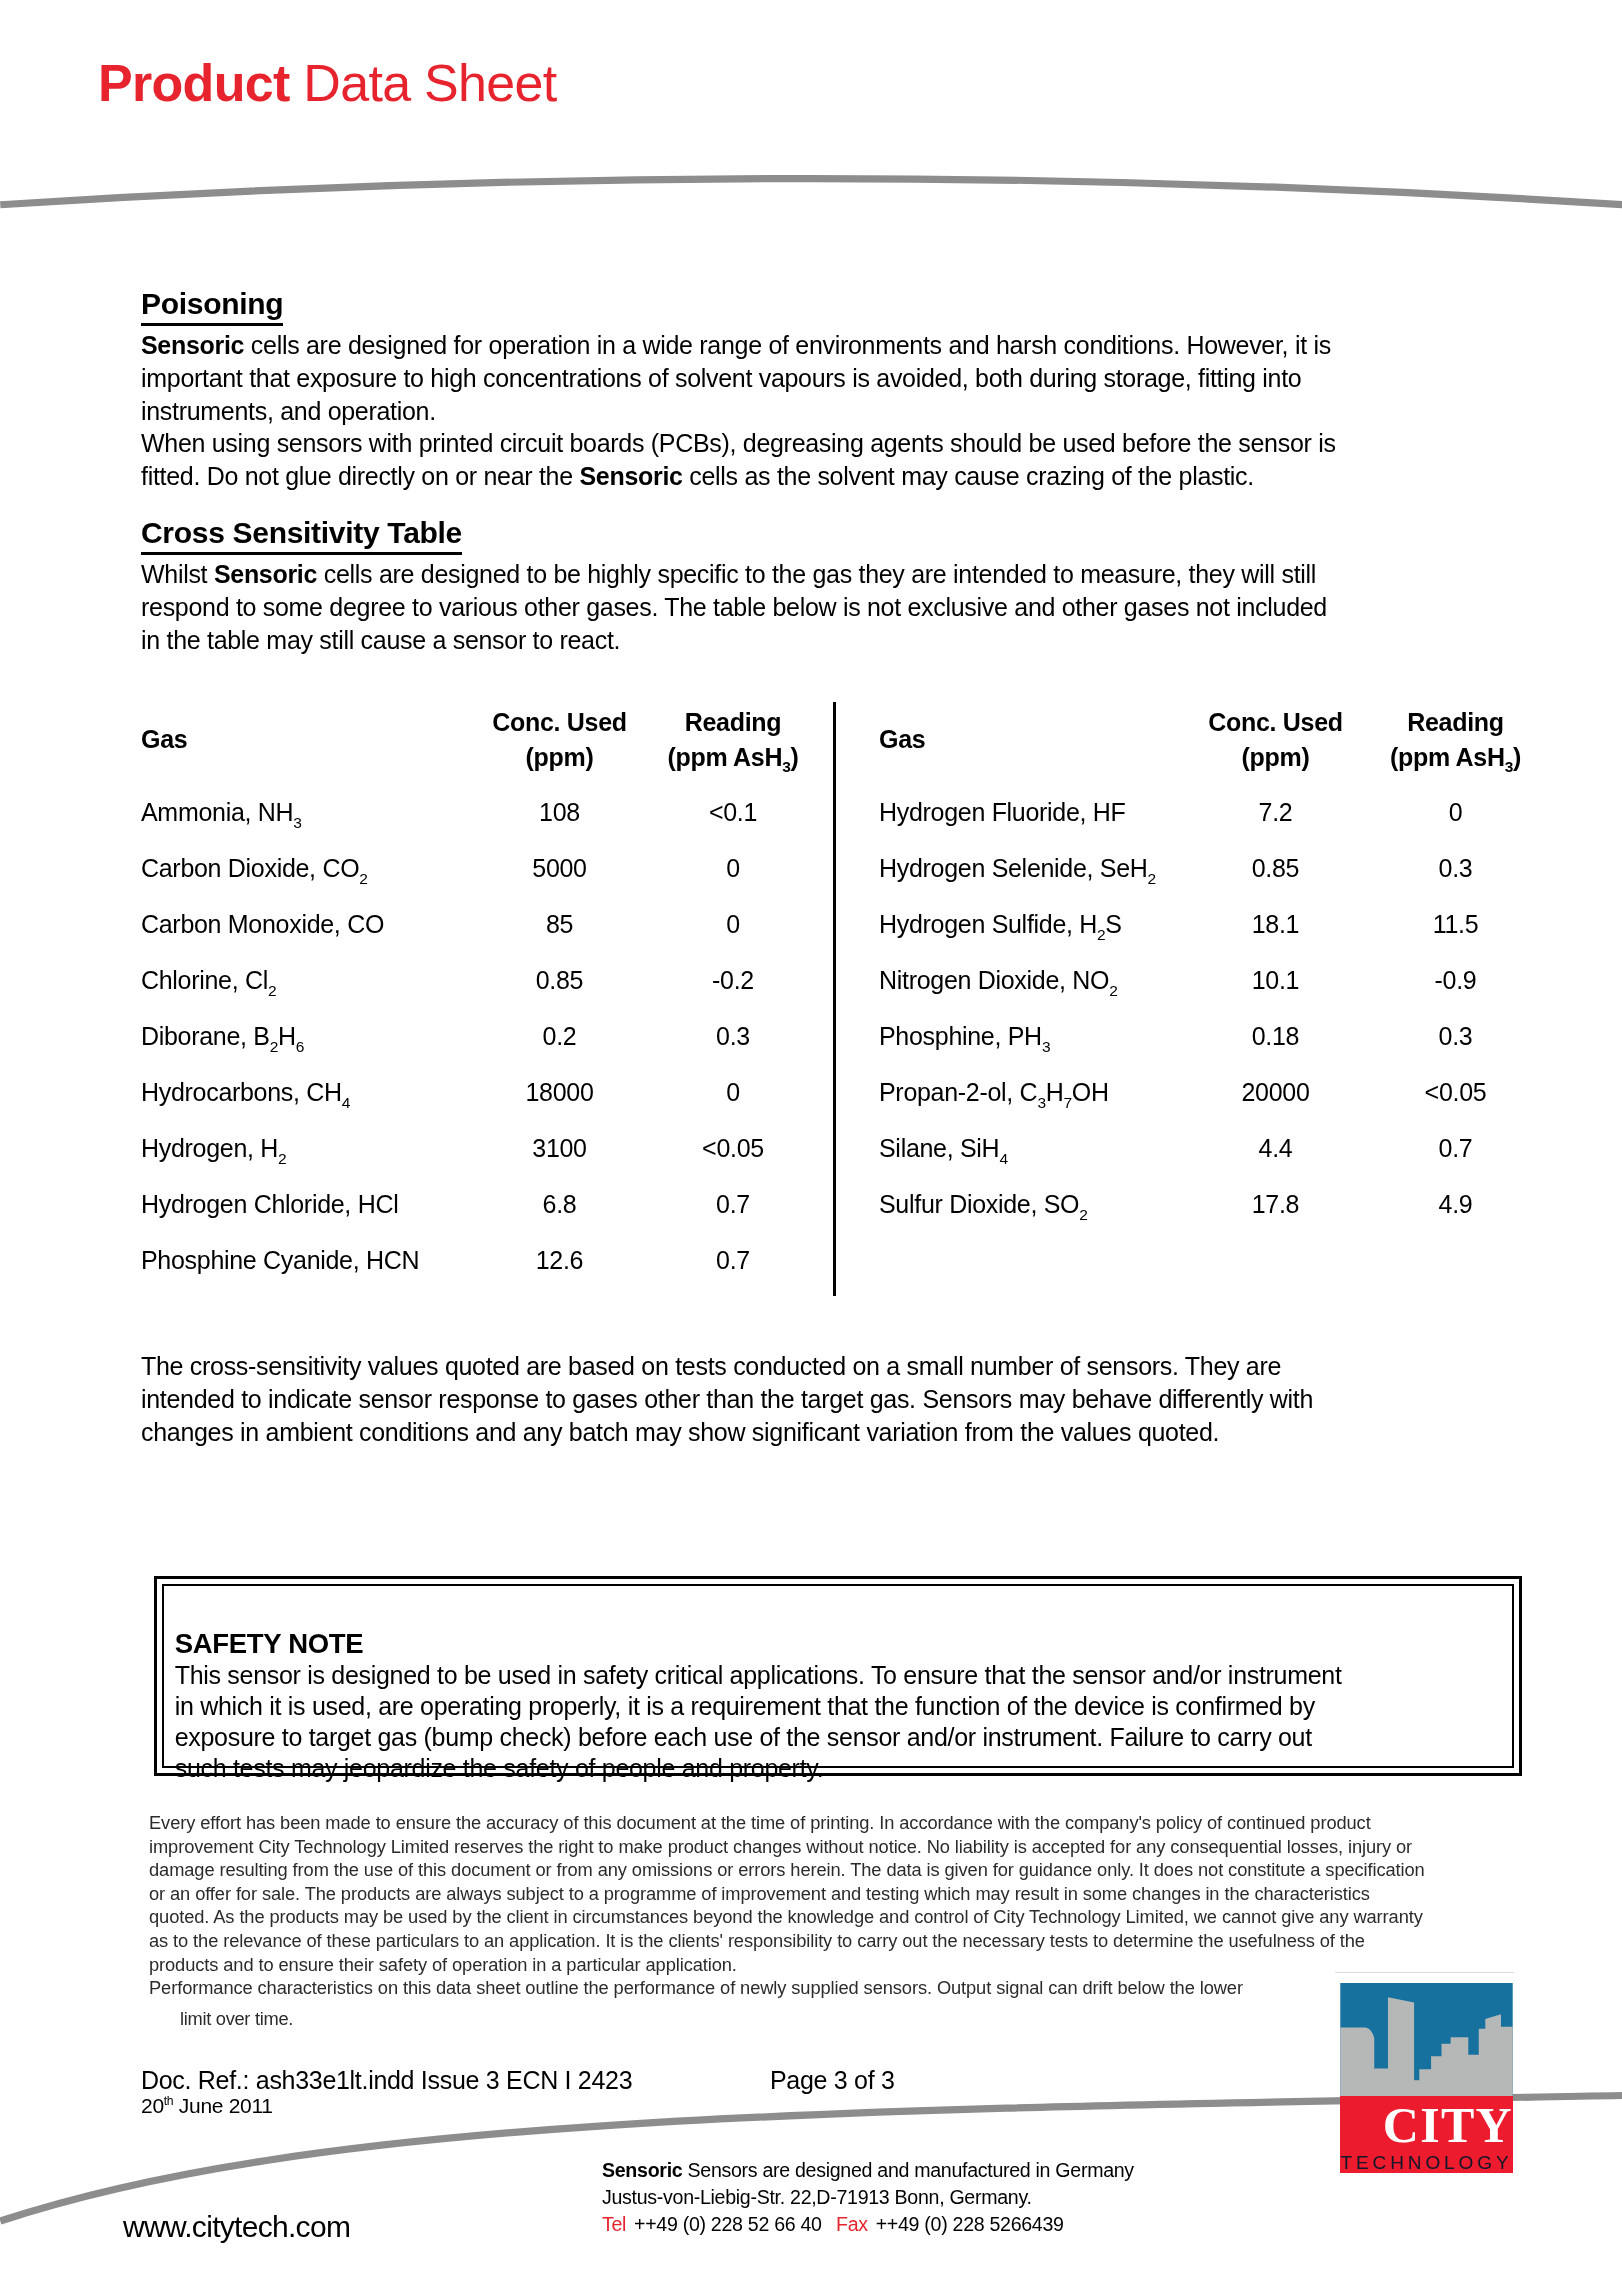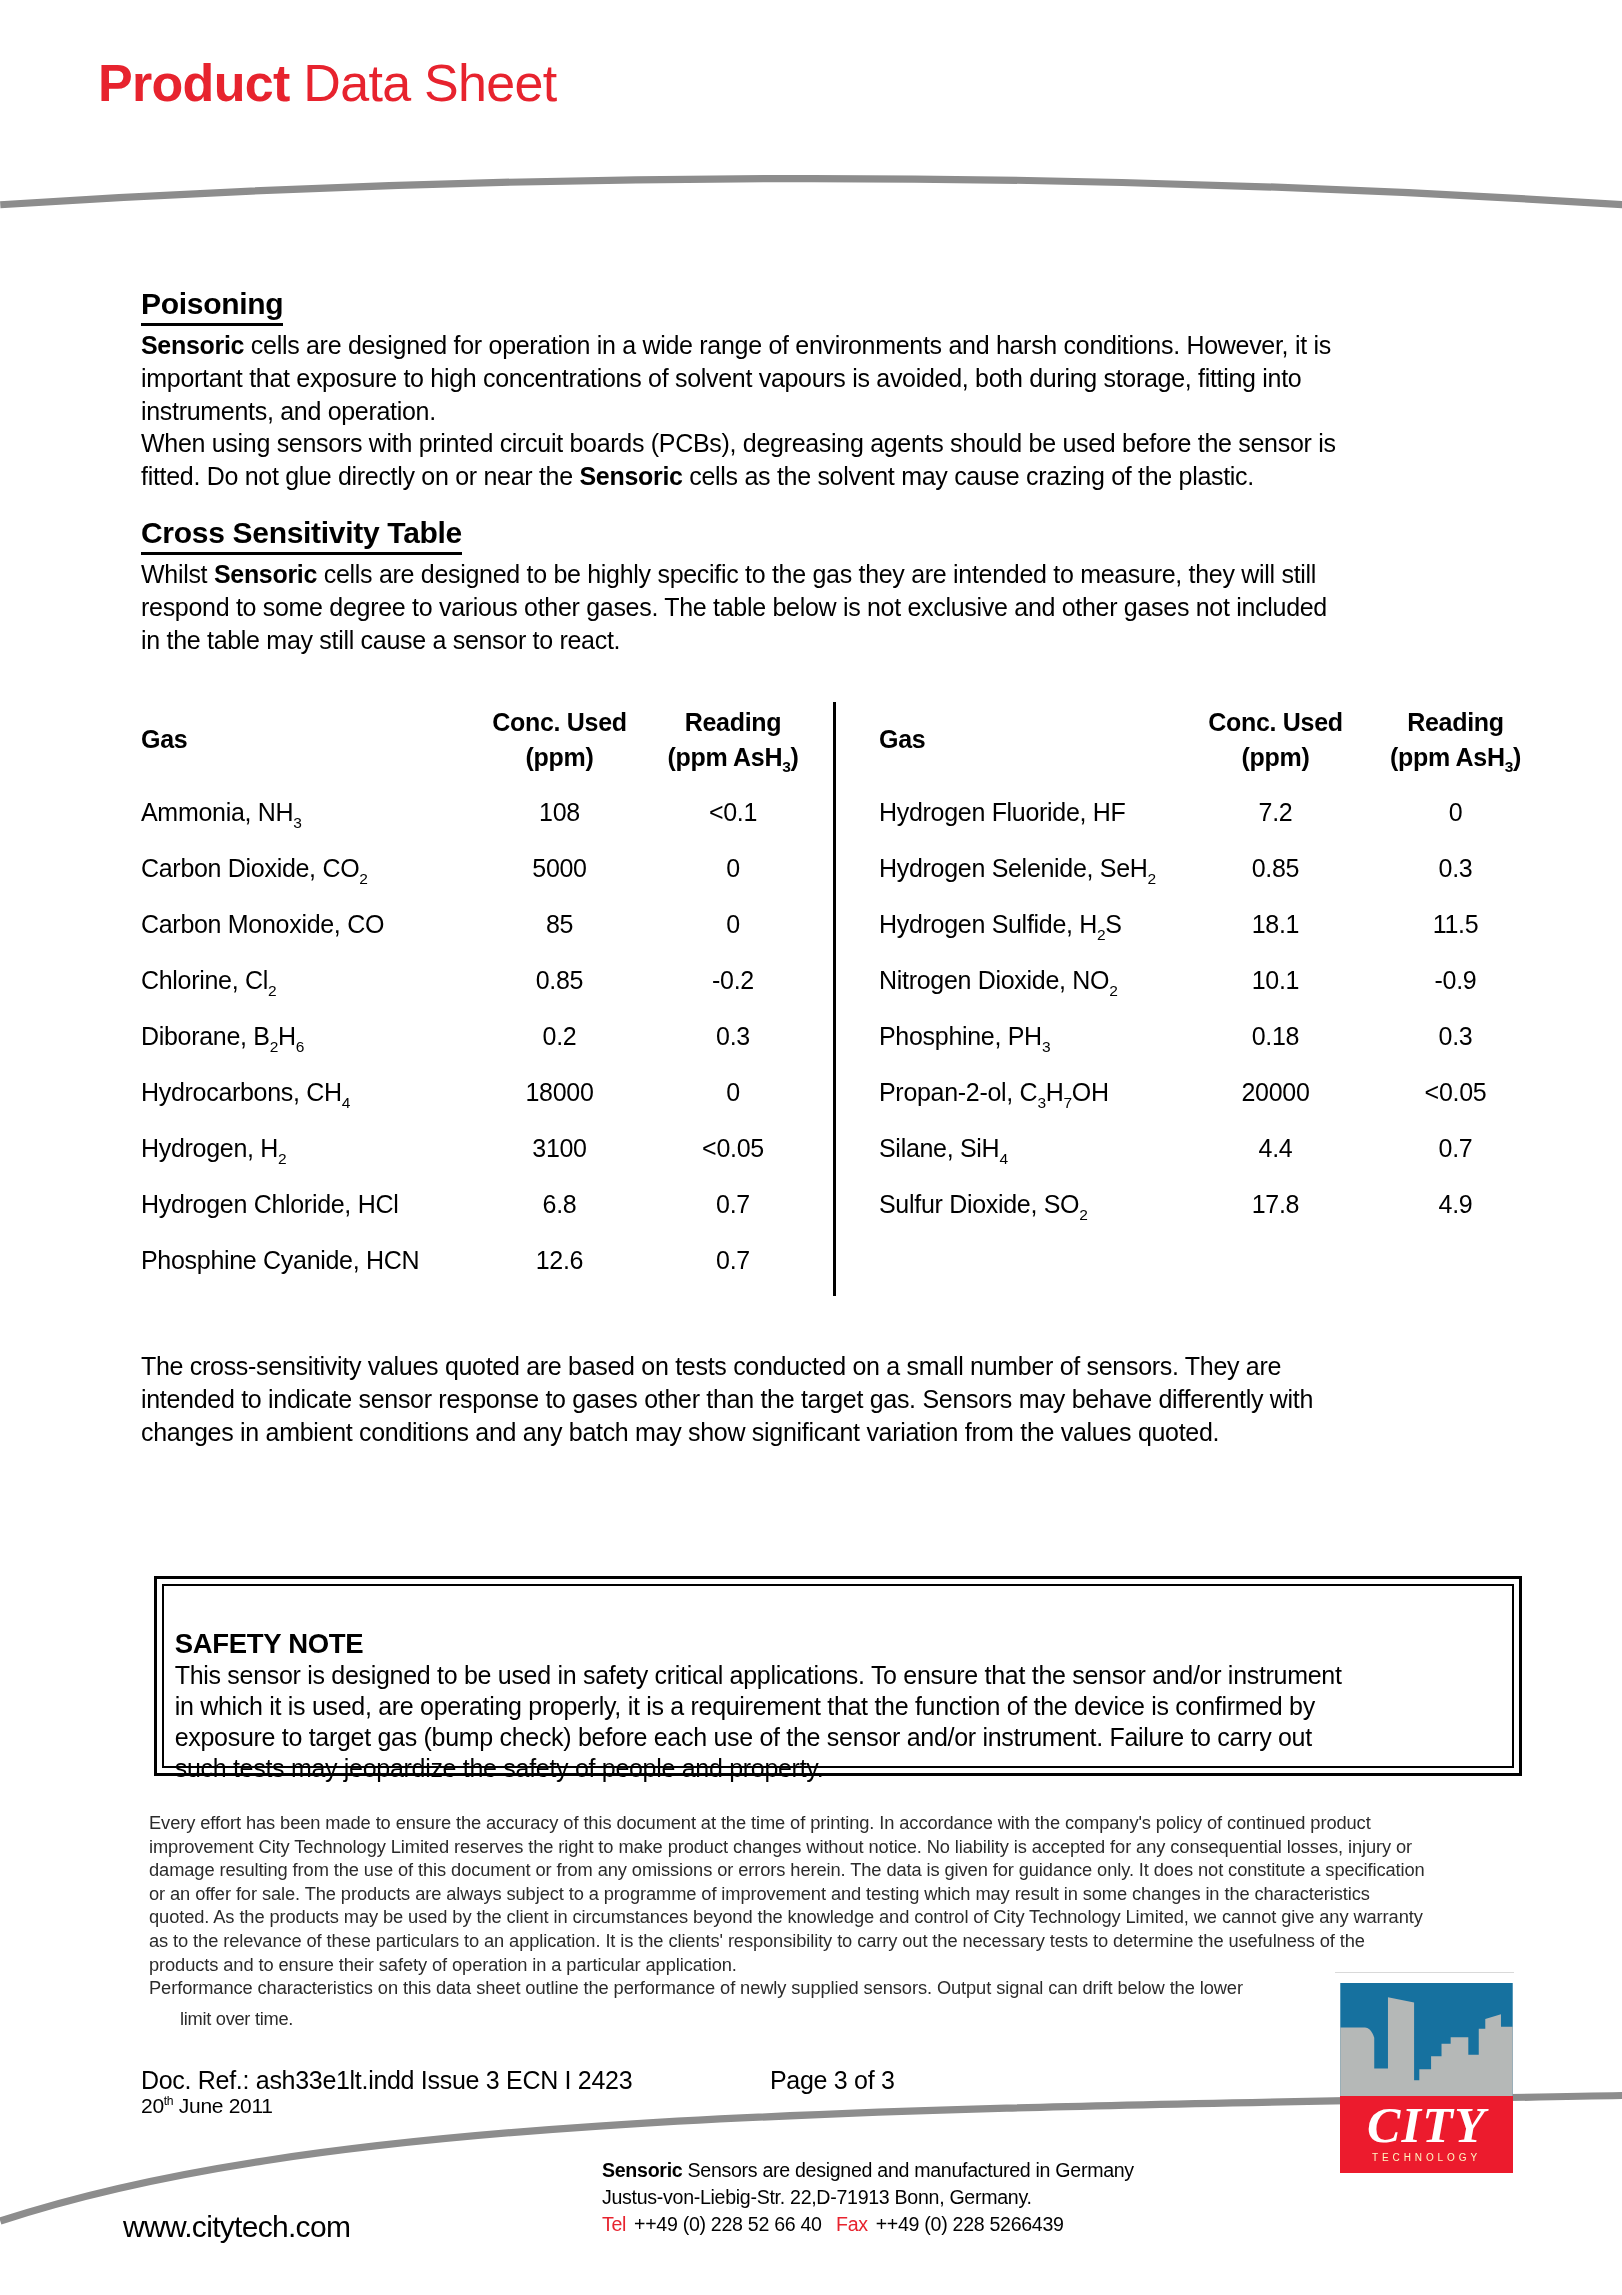--- a/index.html
+++ b/index.html
@@ -59,25 +59,25 @@
   .docref{left:141px;top:2066px;font-size:25px;white-space:nowrap;}
   .docdate{left:141px;top:2094px;font-size:21px;white-space:nowrap;}
   .docdate .sup{font-size:0.58em;vertical-align:super;}
   .pagenum{left:770px;top:2066px;font-size:25px;white-space:nowrap;}
 
   
   .logo-topline{left:1335px;top:1972px;width:179px;height:1.3px;background:#d9d9d9;}
   .logo{left:1340px;top:1983px;width:173px;height:190px;}
   .logo svg{display:block;width:173px;height:113px;}
   .logo-band{position:absolute;left:0;top:113px;width:173px;height:77px;background:#EC1B2D;}
-  .logo-city{position:absolute;left:0;top:2.6px;width:100%;text-align:center;
+  .logo-city{position:absolute;left:0;top:2.6px;width:100%;text-align:right;
              font-family:"Liberation Serif","DejaVu Serif",serif;font-weight:700;
-             font-size:50px;line-height:52px;color:#fff;letter-spacing:1.3px;font-style:italic;}
+             font-size:50px;line-height:52px;color:#fff;letter-spacing:1.3px;}
   .logo-tech{position:absolute;left:0;top:56px;width:100%;text-align:center;
-             font-size:10px;color:#fef9c3;letter-spacing:3.9px;font-weight:400;}
+             font-size:19px;color:#0f172a;letter-spacing:3.9px;font-weight:400;}
 
   
   .website{left:123px;top:2210px;font-size:30px;letter-spacing:-0.7px;}
   .addr{left:602px;top:2157px;font-size:19.6px;line-height:27px;}
   .addr .ln{white-space:nowrap;}
   .addr .red{color:#E7232E;}
   .addr .sp{display:inline-block;width:7.9px;}
   .addr .gap{display:inline-block;width:14.4px;}
 </style>
 </head>

